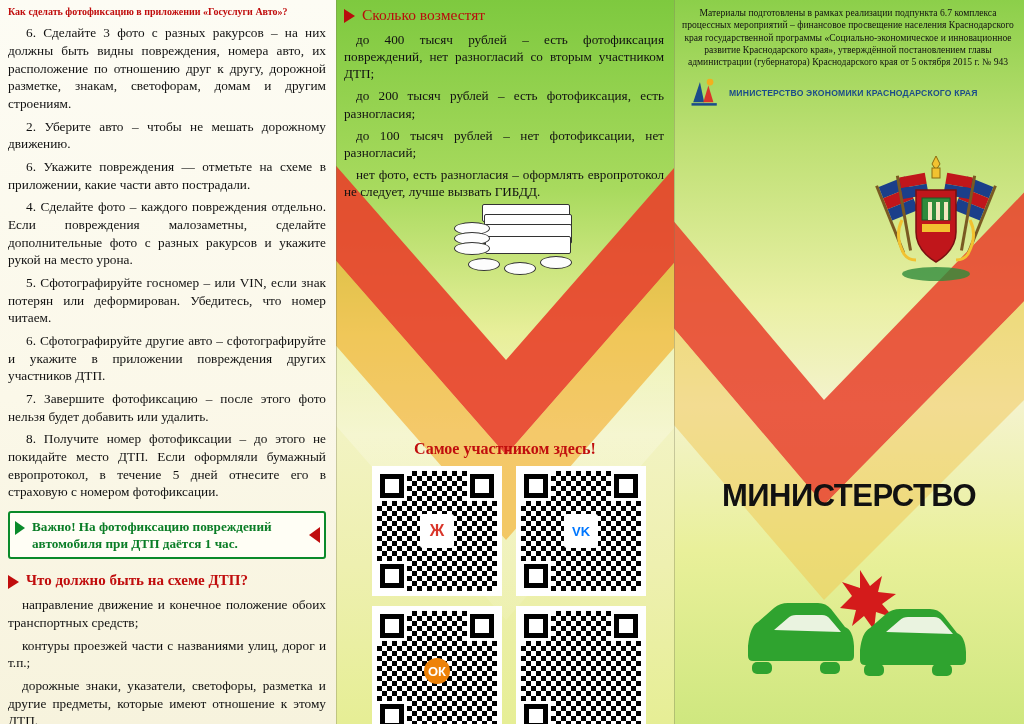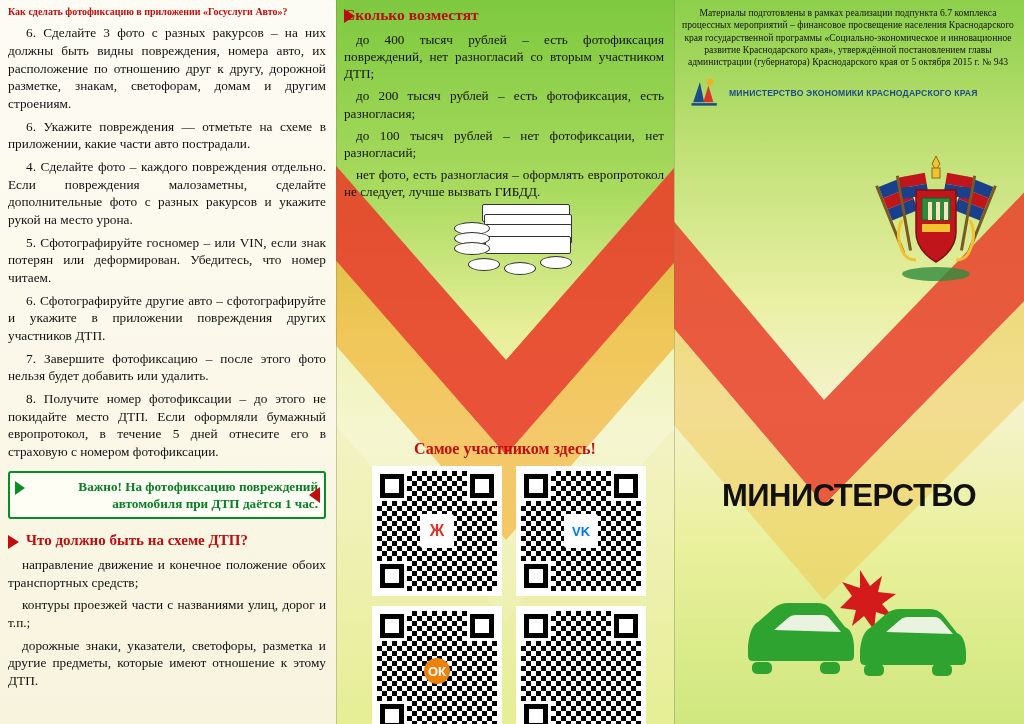--- a/index.html
+++ b/index.html
@@ -25,21 +25,21 @@
   .c1-list li{
     font-size:13.3px;line-height:1.33;color:#111;text-align:justify;
     margin-bottom:5px;text-indent:18px;
   }
   .important-box{
     margin-top:10px;border:2px solid #0a8a2a;border-radius:3px;
     padding:5px 6px 5px 22px;position:relative;
     background:#fffef5;
   }
   .important-box .txt{
-    color:#0a7d26;font-weight:bold;font-size:13.2px;line-height:1.3;text-align:right;
+    color:#0a7d26;font-weight:bold;font-size:13.2px;line-height:1.3;
   }
   .tri-green{
     position:absolute;left:5px;top:8px;width:0;height:0;
     border-left:10px solid #0a8a2a;border-top:7px solid transparent;border-bottom:7px solid transparent;
   }
   .tri-red-r{
     position:absolute;right:4px;top:50%;transform:translateY(-50%);
     width:0;height:0;border-right:11px solid #c00d0d;border-top:8px solid transparent;border-bottom:8px solid transparent;
   }
   .q-head{
@@ -57,21 +57,21 @@
   }
 
   
   .col2{
     position:absolute;left:336px;top:0;width:338px;height:724px;
     background:linear-gradient(180deg,#7ec93f 0%,#a8da5e 26%,#e8ef9a 46%,#f2f3c2 60%,#eef0b0 78%,#e6ee95 100%);
     overflow:hidden;
   }
   .col2 .inner{position:relative;z-index:3;padding:6px 10px 0 8px;}
   .c2-head{
-    color:#b80d0d;font-weight:bold;font-size:15.5px;position:relative;
+    color:#b80d0d;font-weight:normal;font-size:15.5px;padding-left:18px;position:relative;
   }
   .c2-head .tri{
     position:absolute;left:0;top:3px;width:0;height:0;
     border-left:11px solid #b80d0d;border-top:7px solid transparent;border-bottom:7px solid transparent;
   }
   .c2-list{margin:7px 0 0 0;padding:0;list-style:none;}
   .c2-list li{
     font-size:13.2px;line-height:1.3;color:#111;text-align:justify;margin-bottom:5px;
     text-indent:12px;
   }
@@ -143,20 +143,21 @@
 </head>
 <body>
 
 <div class="page">
 
   <div class="col1">
     <div class="hdr-red">Как сделать фотофиксацию в приложении «Госуслуги Авто»?</div>
 
     <ul class="c1-list">
       <li>6.   Сделайте 3 фото с разных ракурсов – на них должны быть видны повреждения, номера авто, их расположение по отношению друг к другу, дорожной разметке, знакам, светофорам, домам и другим строениям.</li>
+      <li>2.   Уберите авто – чтобы не мешать дорожному движению.</li>
       <li>6.   Укажите повреждения — отметьте на схеме в приложении, какие части авто пострадали.</li>
       <li>4.   Сделайте фото – каждого повреждения отдельно. Если повреждения малозаметны, сделайте дополнительные фото с разных ракурсов и укажите рукой на место урона.</li>
       <li>5.   Сфотографируйте госномер – или VIN, если знак потерян или деформирован. Убедитесь, что номер читаем.</li>
       <li>6.   Сфотографируйте другие авто – сфотографируйте и укажите в приложении повреждения других участников ДТП.</li>
       <li>7.   Завершите фотофиксацию – после этого фото нельзя будет добавить или удалить.</li>
       <li>8.   Получите номер фотофиксации – до этого не покидайте место ДТП. Если оформляли бумажный европротокол, в течение 5 дней отнесите его в страховую с номером фотофиксации.</li>
     </ul>
 
     <div class="important-box">
       <span class="tri-green"></span>

